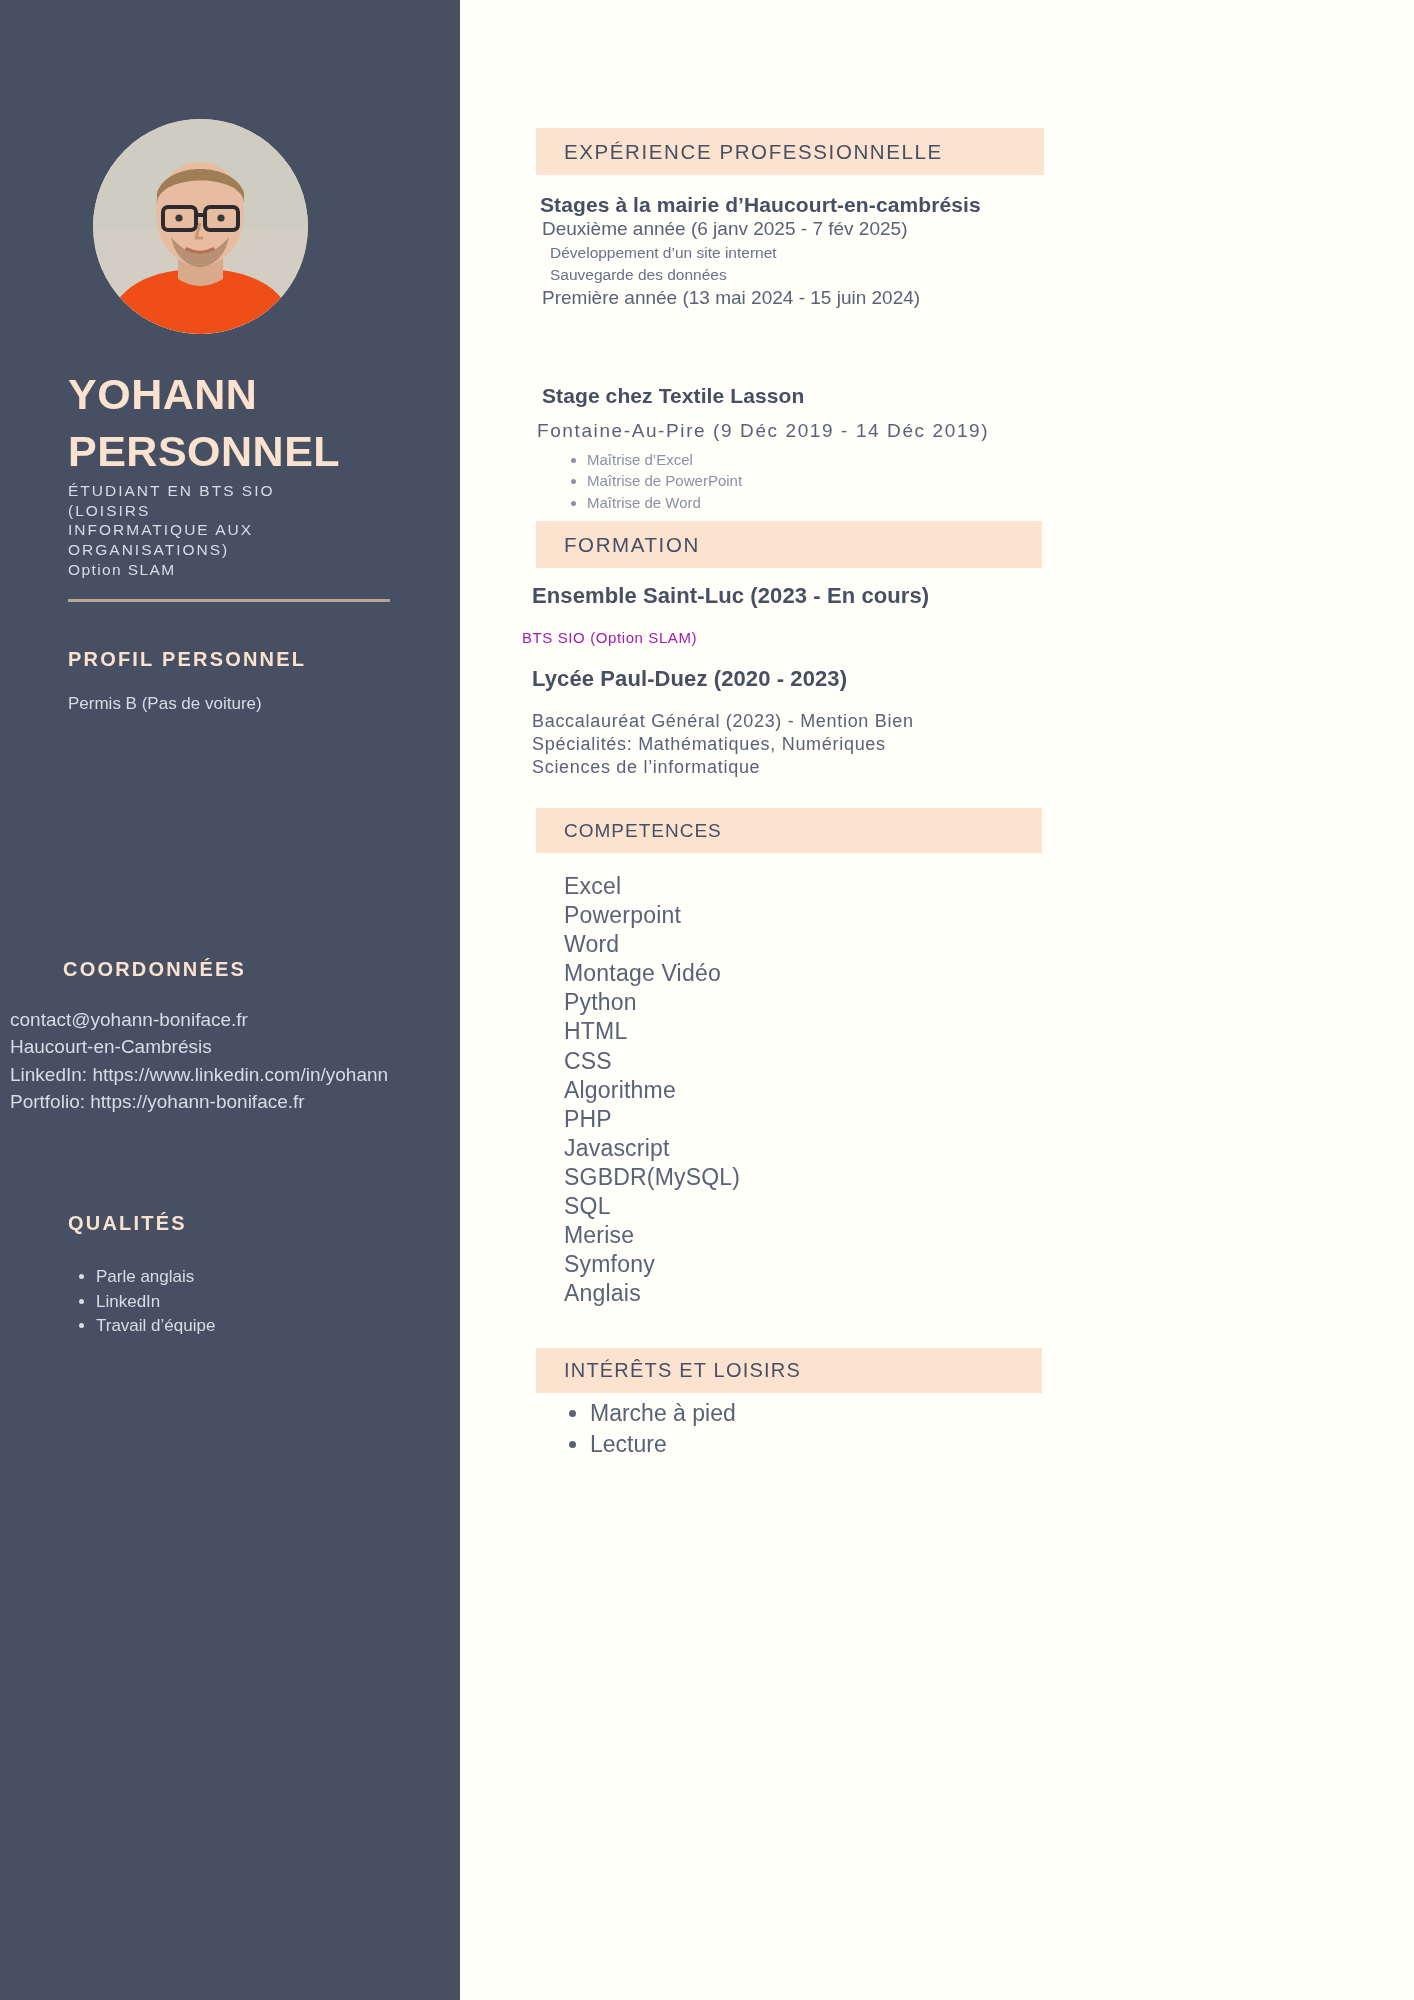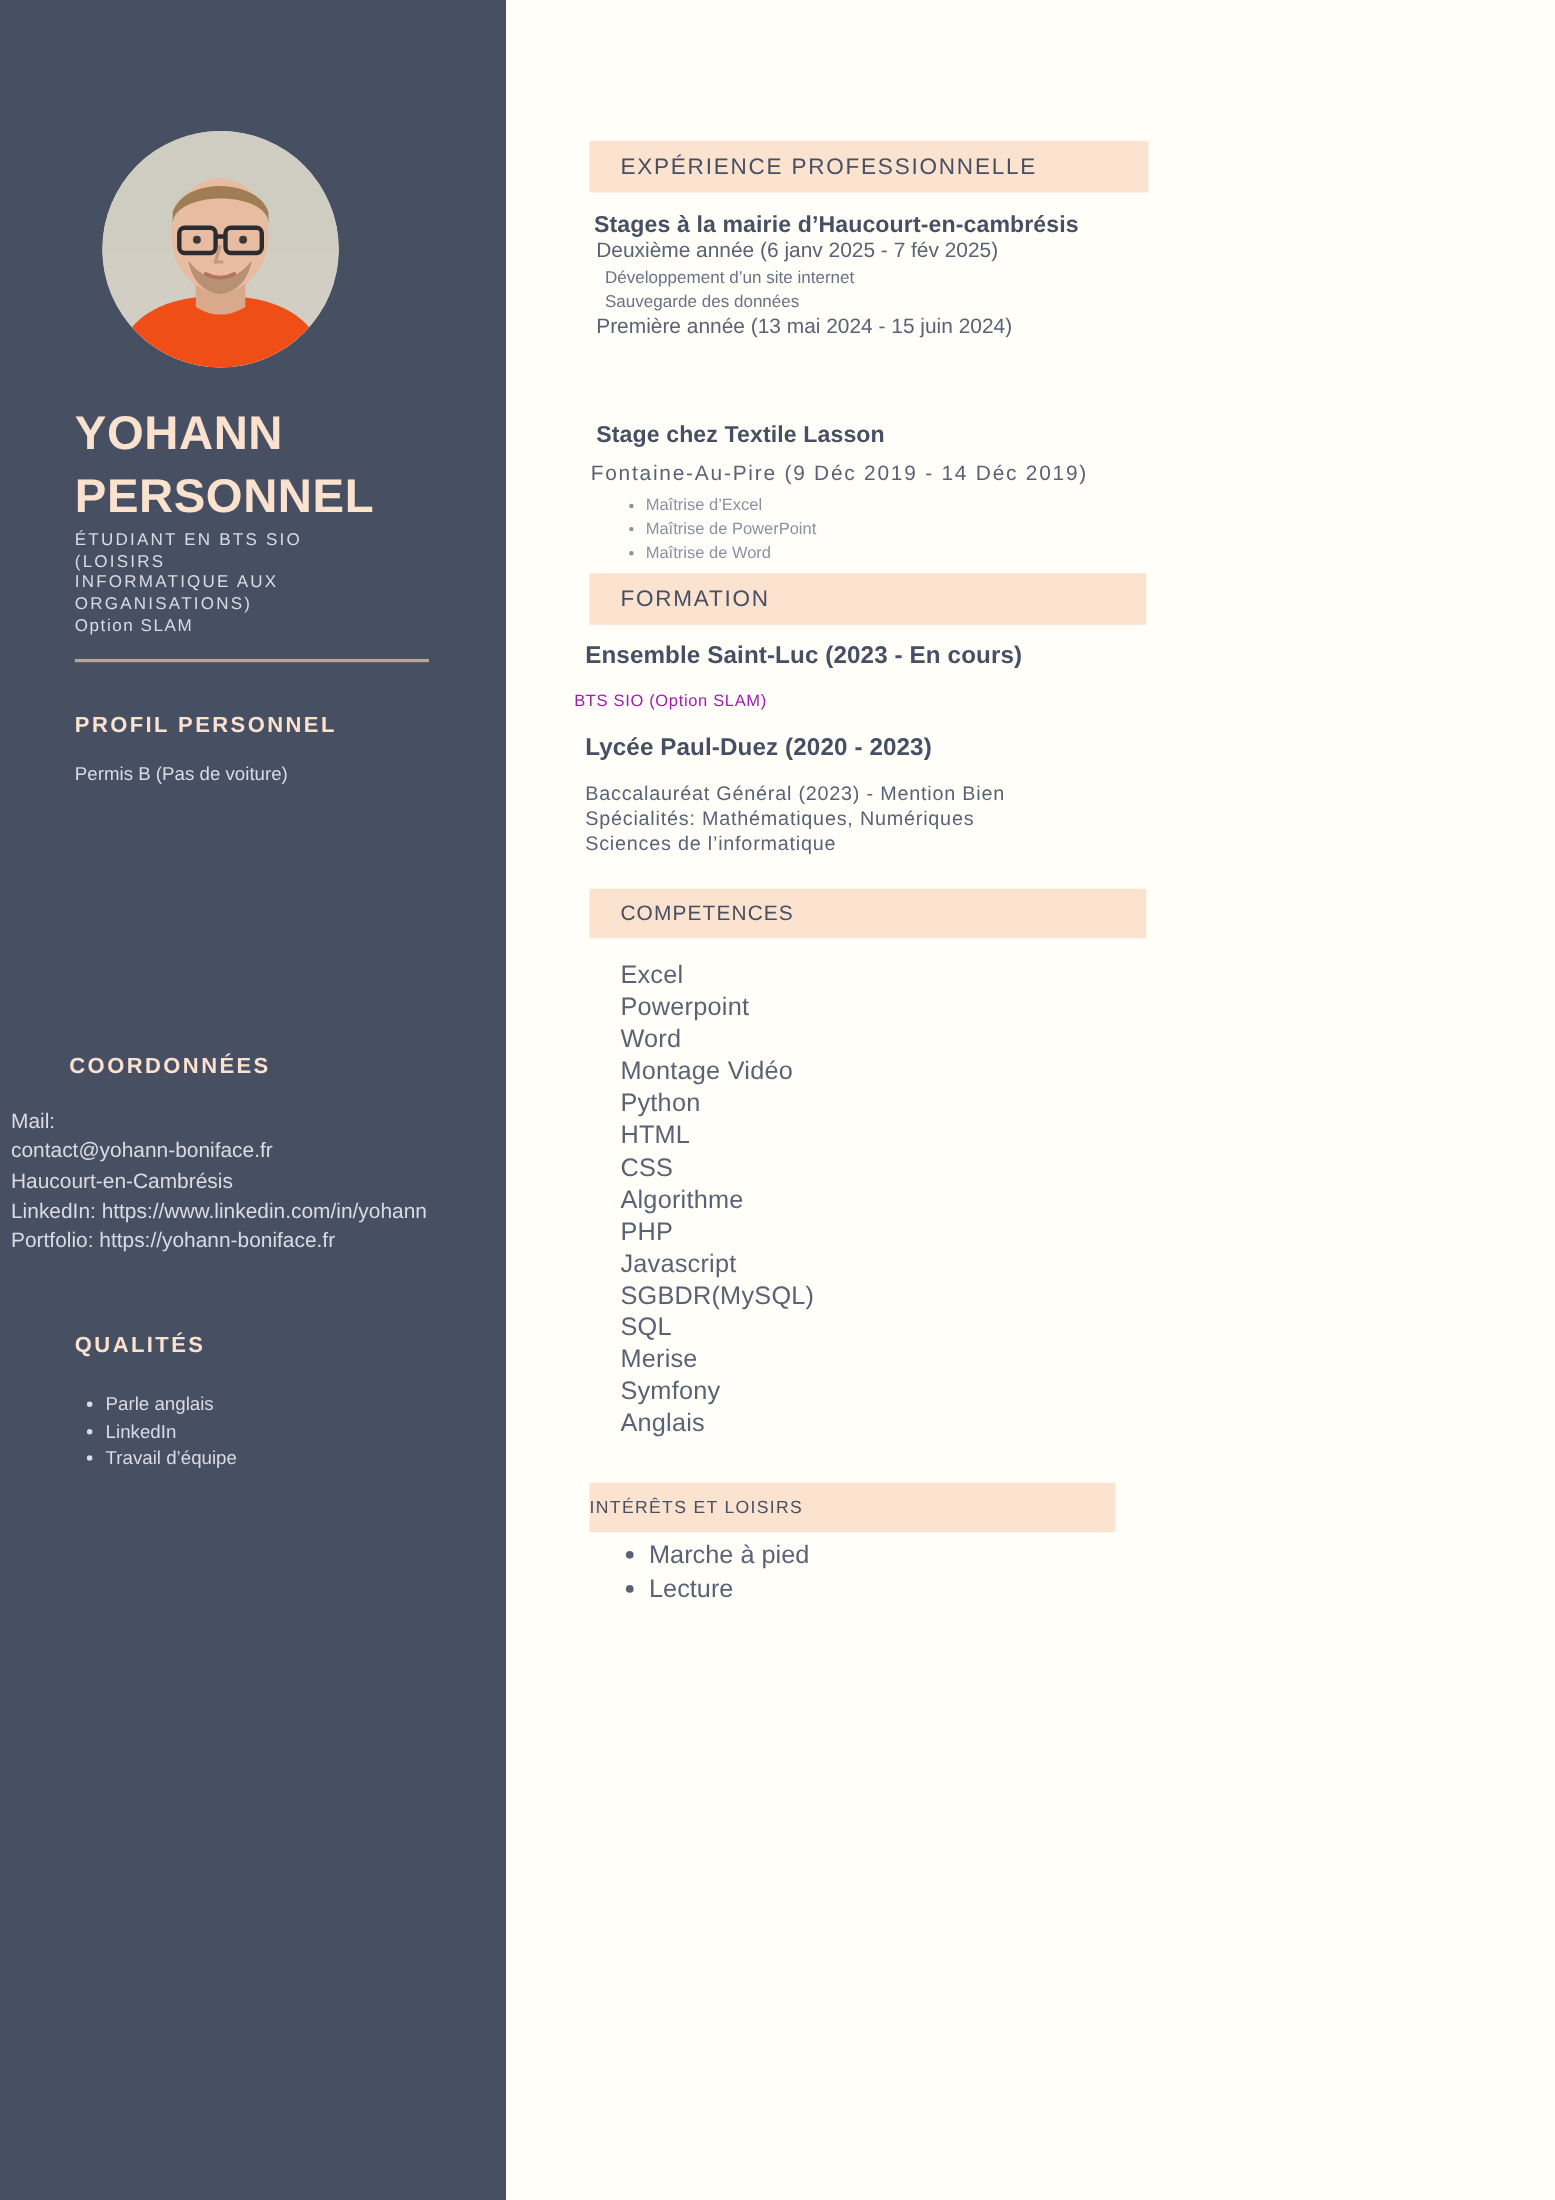--- a/index.html
+++ b/index.html
@@ -75,21 +75,21 @@
   }
   .band span{display:block;}
 
   .b-exp{left:54px;top:128px;width:480px;height:47px;
          padding-left:28px;font-size:20.5px;letter-spacing:1.6px;}
   .b-form{left:54px;top:521px;width:478px;height:47px;
           padding-left:28px;font-size:20.5px;letter-spacing:1.6px;}
   .b-comp{left:54px;top:808px;width:478px;height:45px;
           padding-left:28px;font-size:19px;letter-spacing:1.0px;}
   .b-int{left:54px;top:1348px;width:478px;height:45px;
-         font-size:16px;letter-spacing:1.2px;}
+         padding-left:28px;font-size:20px;letter-spacing:1.2px;}
 
   .job-title{
     position:absolute;color:#474F63;font-weight:bold;font-size:21px;
     letter-spacing:0.1px;
   }
   .job-sub{
     position:absolute;color:#5A6275;font-size:19px;line-height:1.35;
   }
   .job-det{
     position:absolute;color:#6A7287;font-size:15.5px;line-height:1.40;
@@ -188,21 +188,20 @@
     <div class="slam">Option SLAM</div>
   </div>
 
   <div class="divider"></div>
 
   <div class="side-h h-profil">PROFIL PERSONNEL</div>
   <div class="side-body t-profil">Permis B (Pas de voiture)</div>
 
   <div class="side-h h-coord">COORDONNÉES</div>
   <div class="side-body t-coord">
-    <div>Mail:</div>
     <div>contact@yohann-boniface.fr</div>
     <div>Haucourt-en-Cambrésis</div>
     <div>LinkedIn: https://www.linkedin.com/in/yohann</div>
     <div>Portfolio: https://yohann-boniface.fr</div>
   </div>
 
   <div class="side-h h-qual">QUALITÉS</div>
   <ul class="qual-list">
     <li>Parle anglais</li>
     <li>LinkedIn</li>

